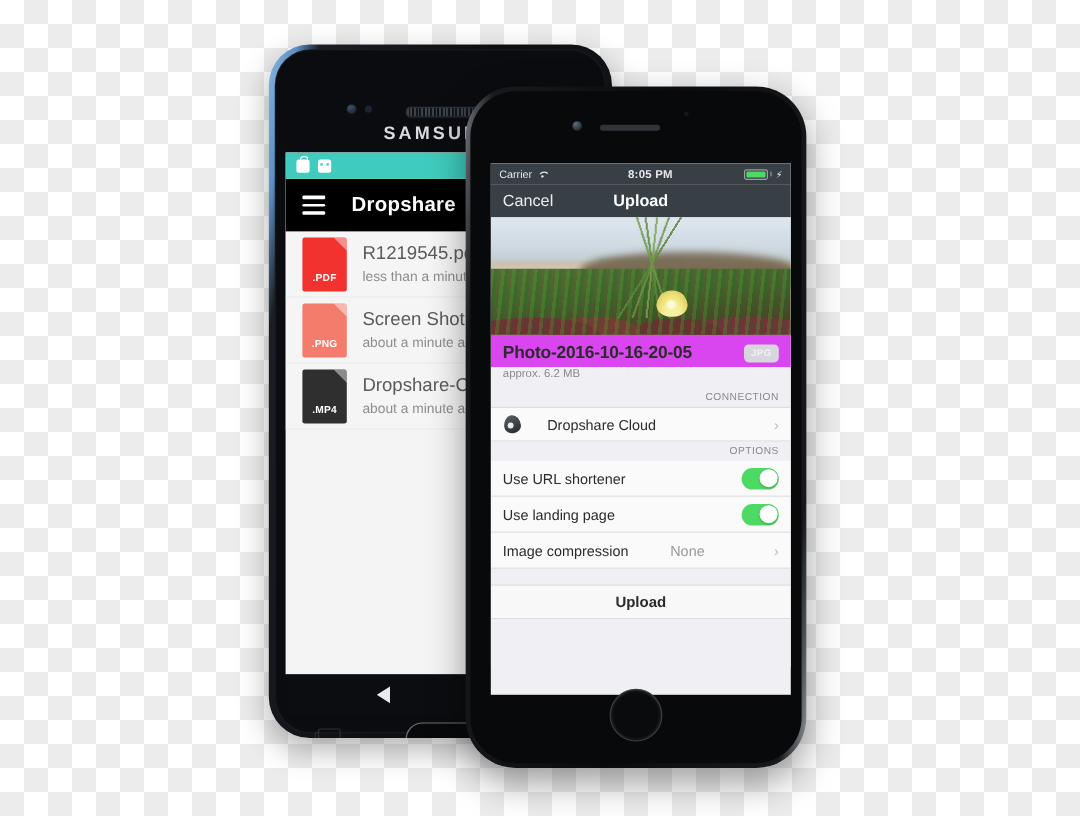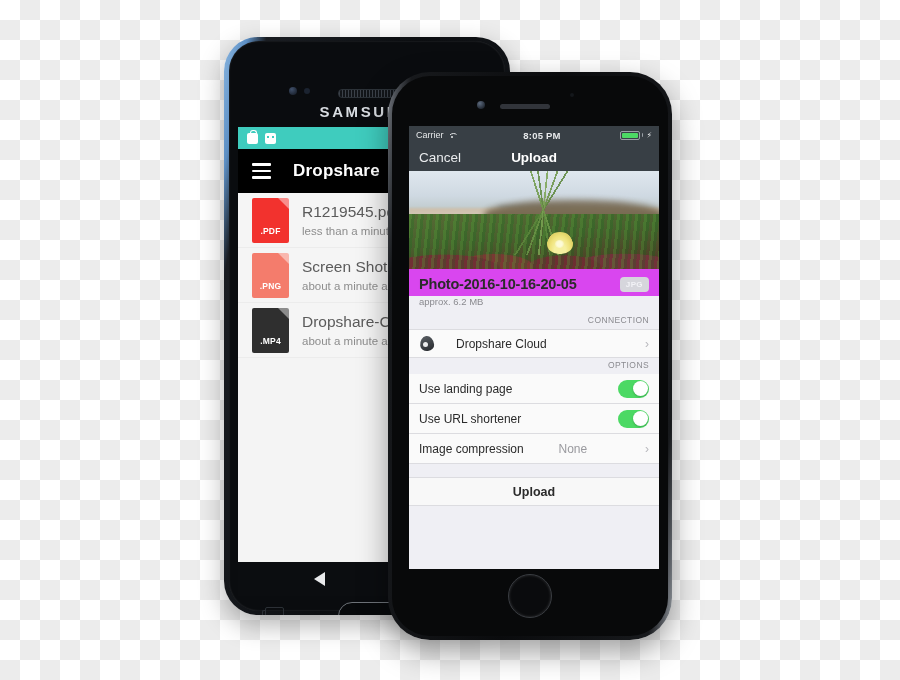--- a/index.html
+++ b/index.html
@@ -83,21 +83,21 @@
     position:absolute;left:388px;top:72px;width:284px;height:568px;border-radius:42px;
     background:linear-gradient(96deg,#7d8188 0%,#4a4e54 3%,#17191c 7%,#0a0b0d 50%,#17191c 93%,#5a5e64 97%,#9aa0a6 100%);
     box-shadow:0 12px 30px rgba(0,0,0,.38);
   }
   .iphone-inner{position:absolute;left:4px;top:4px;right:4px;bottom:4px;border-radius:38px;background:#08090a;}
   .ip-cam{position:absolute;left:85px;top:25px;width:8px;height:8px;border-radius:50%;
     background:radial-gradient(circle at 35% 30%,#5c6a7e,#0c1016);}
   .ip-speaker{position:absolute;left:108px;top:28px;width:50px;height:5px;border-radius:3px;background:#31343a;}
   .ip-sensor{position:absolute;left:178px;top:17px;width:4px;height:4px;border-radius:50%;background:#14171b;}
 
-  .ip-screen{position:absolute;left:17px;top:50px;width:250px;height:443px;background:#efeff4;overflow:hidden;}
+  .ip-screen{position:absolute;left:17px;top:60px;width:250px;height:443px;background:#efeff4;overflow:hidden;}
   .ip-status{height:18px;background:#383f45;display:flex;align-items:center;padding:0 7px;color:#e6e8ea;font-size:9px;}
   .ip-carrier{display:flex;align-items:center;gap:4px;}
   .wifi-ic{width:9px;height:7px;position:relative;display:inline-block;}
   .wifi-ic:before{content:"";position:absolute;left:0;top:1px;width:9px;height:9px;border:1.6px solid #e6e8ea;
     border-radius:50%;clip-path:polygon(0 0,100% 0,50% 50%);}
   .wifi-ic:after{content:"";position:absolute;left:3.2px;top:4.4px;width:2.6px;height:2.6px;background:#e6e8ea;border-radius:50%;}
   .ip-time{position:absolute;left:0;right:0;text-align:center;font-size:9.5px;font-weight:bold;letter-spacing:.2px;margin-left:16px;}
   .ip-batt-wrap{margin-left:auto;display:flex;align-items:center;gap:2px;z-index:2;}
   .ip-batt{width:20px;height:9px;border:1px solid #9aa0a6;border-radius:2px;padding:1px;box-sizing:border-box;}
   .ip-batt i{display:block;height:100%;width:100%;background:#4cd964;border-radius:1px;}
@@ -301,28 +301,28 @@
         <div class="ip-sechdr">CONNECTION</div>
         <div class="ip-cell">
           <div class="droplet"></div>
           <div class="ip-celllabel">Dropshare Cloud</div>
           <div class="ip-chev">›</div>
         </div>
 
         <div class="ip-sechdr">OPTIONS</div>
 
         <div class="ip-cell-opt">
-          <div class="ip-optlabel">Use landing page</div>
+          <div class="ip-optlabel">Use URL shortener</div>
           <div class="toggle">
               <i></i>
             </div>
         </div>
 
         <div class="ip-cell-opt">
-          <div class="ip-optlabel">Use URL shortener</div>
+          <div class="ip-optlabel">Use landing page</div>
           <div class="toggle">
               <i></i>
             </div>
         </div>
 
         <div class="ip-cell-opt">
           <div class="ip-optlabel">Image compression</div>
           <div class="ip-value">None</div>
           <div class="ip-chev">›</div>
         </div>

